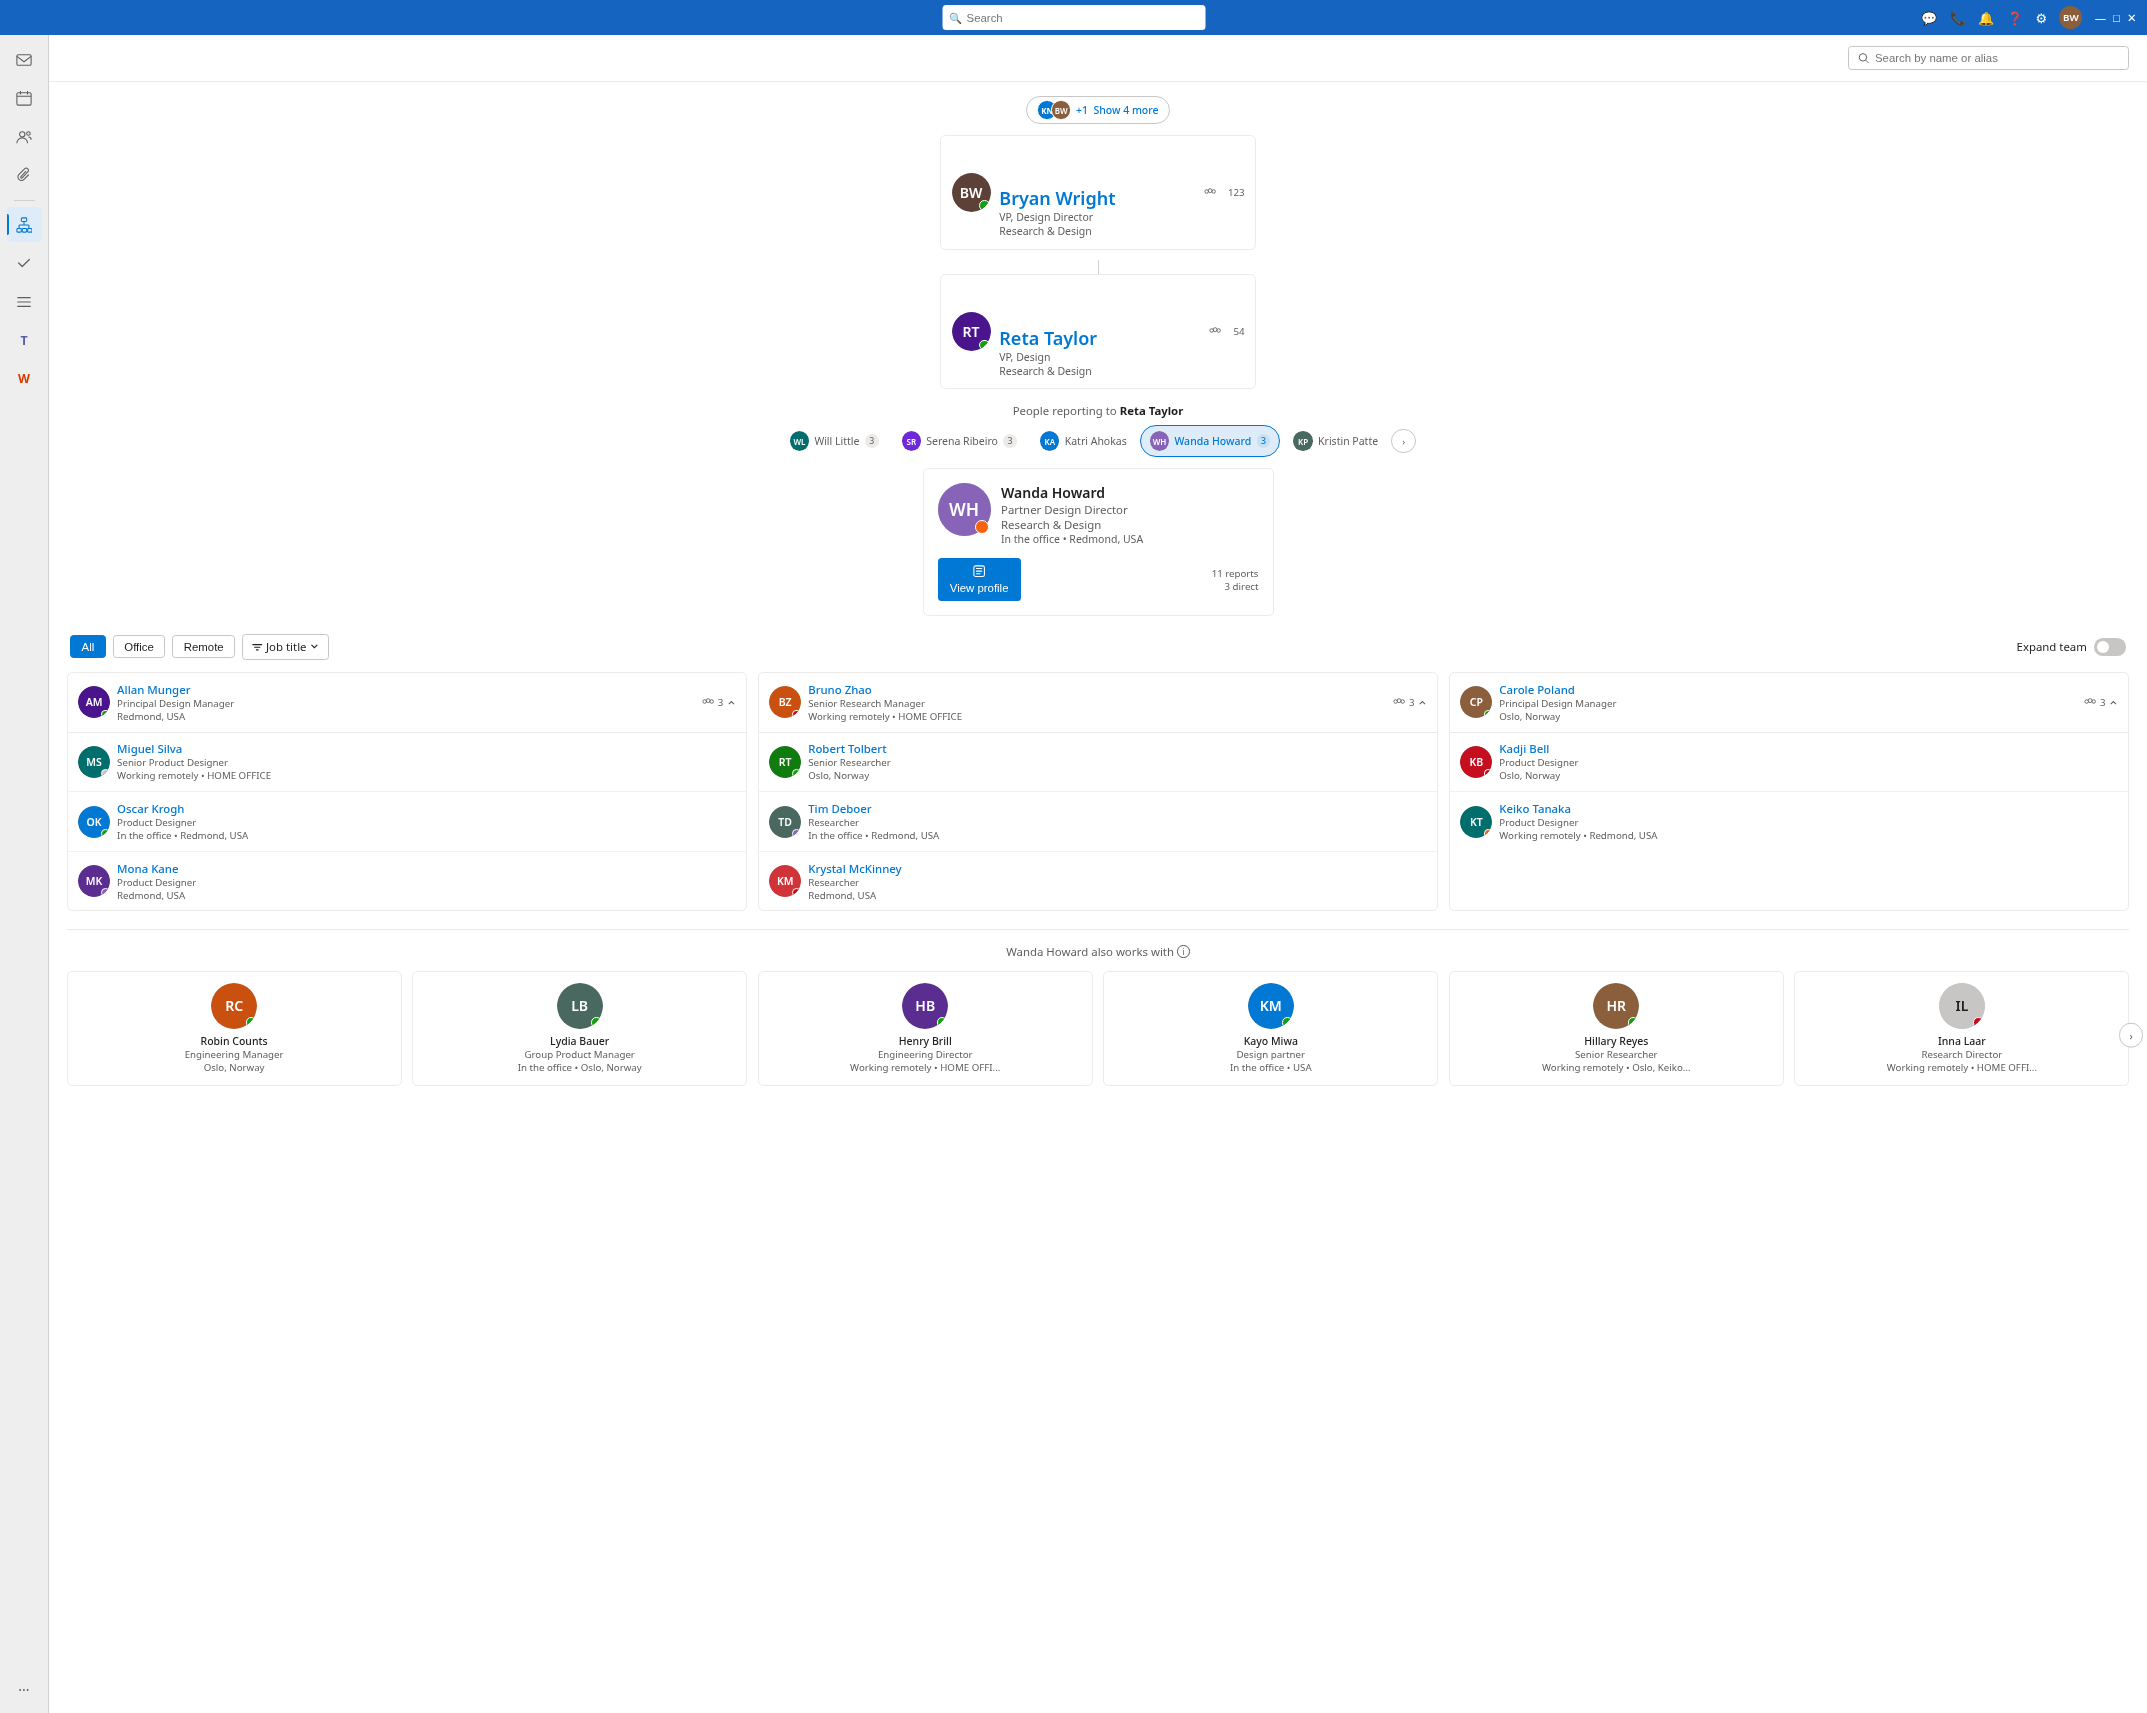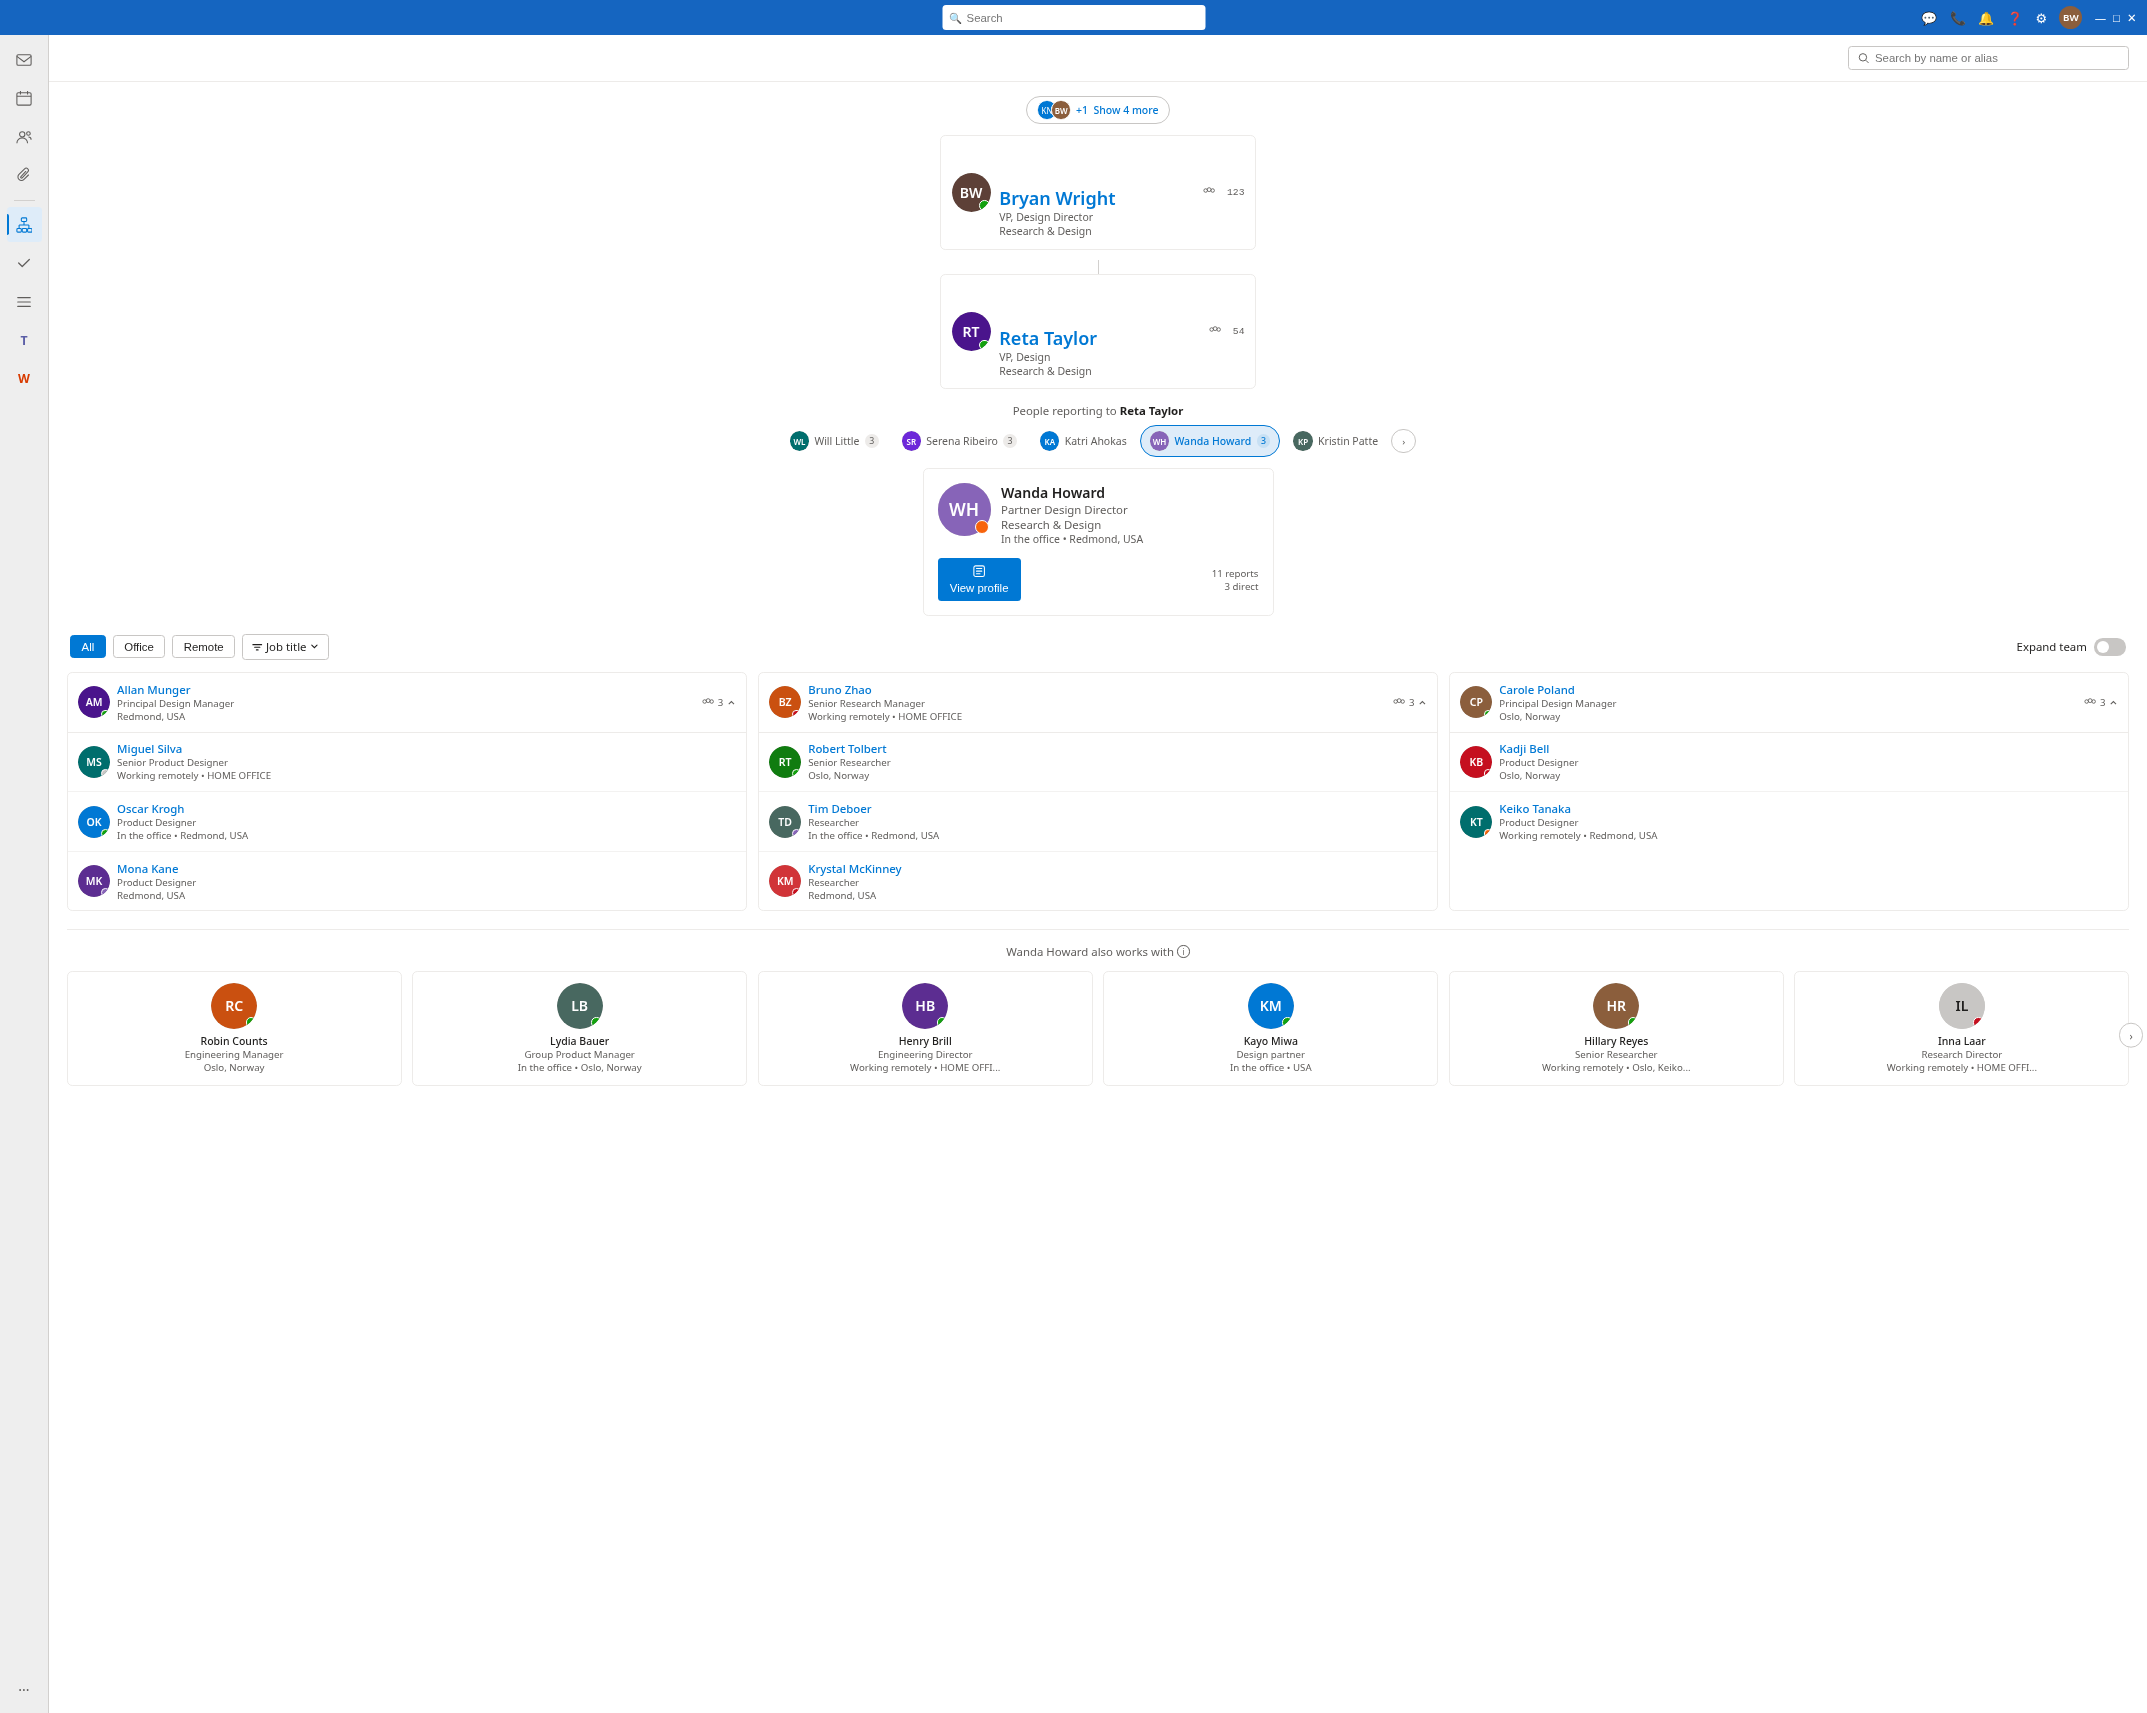--- a/index.html
+++ b/index.html
@@ -176,21 +176,21 @@
       width: 10.5px; height: 10.5px; border-radius: 50%;
       border: 1.8px solid white;
     }
     .status-green { background: #13a10e; }
     .status-yellow { background: #f7630c; }
     .status-red { background: #c50f1f; }
     .person-info { flex: 1; }
     .person-name { font-size: 18px; font-weight: 600; color: #0078d4; margin-top: 40px; }
     .person-title { font-size: 10.5px; color: #605e5c; }
     .person-dept { font-size: 10.5px; color: #605e5c; }
-    .person-reports { font-size: 9.7px; color: #605e5c; display: flex; gap: 12px; font-family: Liberation Mono, monospace; }
+    .person-reports { font-size: 9.7px; color: #605e5c; display: flex; align-items: center; gap: 12px; }
 
     .org-connector {
       display: flex; justify-content: center;
       margin: 0; height: 14px;
       position: relative;
     }
     .org-connector::before {
       content: ''; position: absolute;
       left: 50%; top: 0; bottom: 0;
       width: 0.9px; background: #d2d0ce;
@@ -494,21 +494,21 @@
           </svg>
         <input type="text" style="border: none; outline: none; font-size: 11.4px; color: rgb(32, 31, 30); width: 100%;" placeholder="Search by name or alias">
       </div>
     </div>
 
     <div class="org-area">
 
       <div class="show-more-row">
         <div class="show-more-btn">
           <div class="avatar-stack">
-            <div style="width:19.3px;height:19.3px;border-radius:50%;background:#0078d4;border:1.8px solid white;overflow:hidden;display:flex;align-items:center;justify-content:center;color:white;font-size:8px;font-weight:400">KN</div>
+            <div style="width:19.3px;height:19.3px;border-radius:50%;background:#0078d4;border:1.8px solid white;overflow:hidden;display:flex;align-items:center;justify-content:center;color:white;font-size:8px;font-weight:700">KN</div>
             <div style="width:19.3px;height:19.3px;border-radius:50%;background:#8b5e3c;border:1.8px solid white;overflow:hidden;display:flex;align-items:center;justify-content:center;color:white;font-size:8px;font-weight:600;margin-left:-5.3px">BW</div>
           </div>
           <span>+1</span>
           <span>Show 4 more</span>
         </div>
       </div>
 
       <div style="display:flex;justify-content:center;margin-bottom:3.5px">
         <div class="person-card" style="width:316px">
           <div class="person-avatar">

